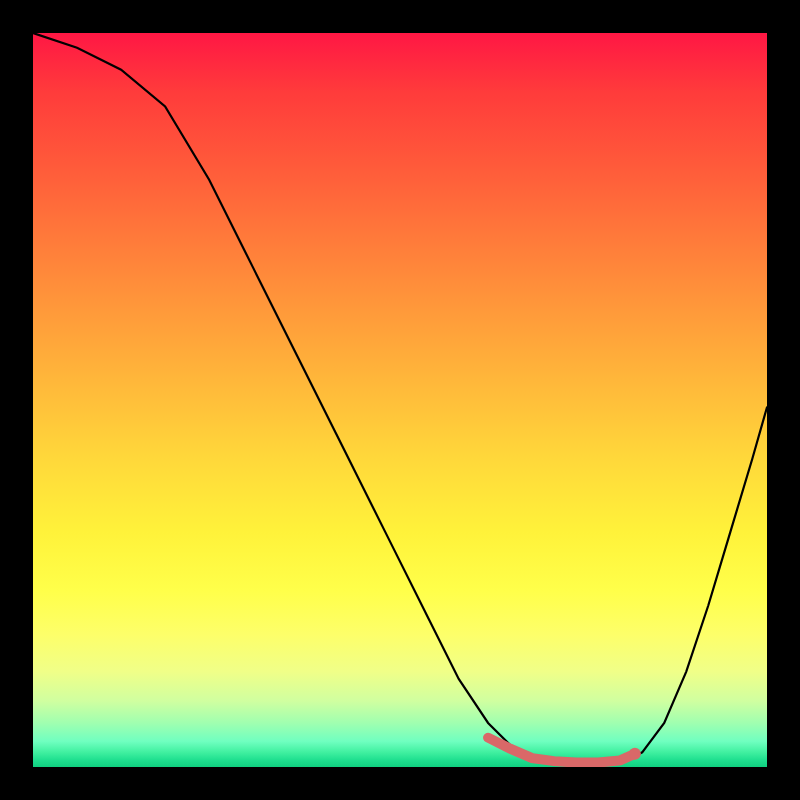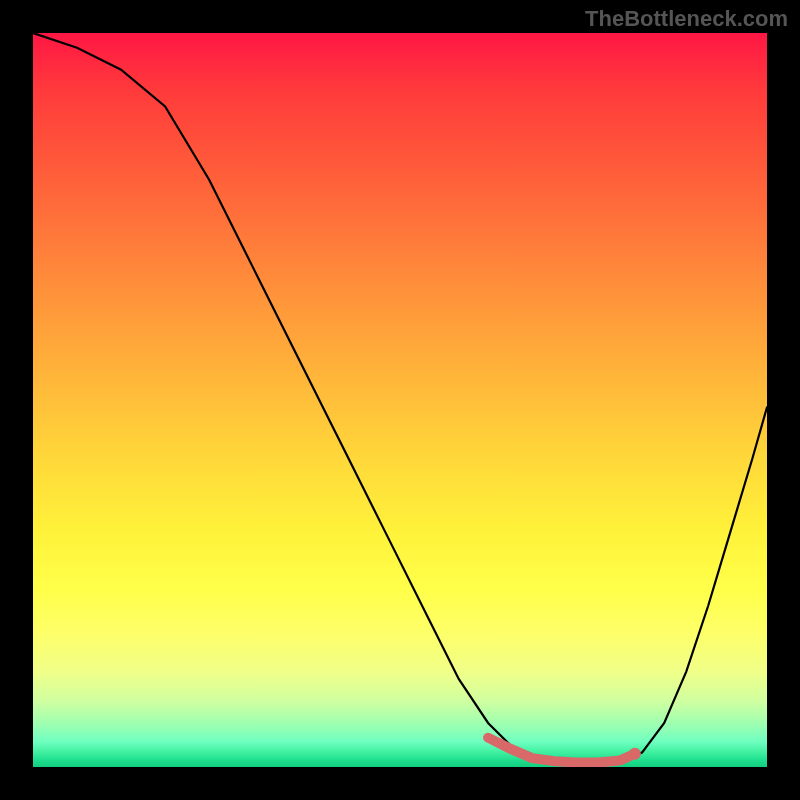--- a/index.html
+++ b/index.html
@@ -48,21 +48,20 @@
   }
   svg.curve {
     position: absolute;
     left: 0; top: 0;
     width: 100%; height: 100%;
   }
 </style>
 </head>
 <body>
 <div class="container">
-  <div class="watermark">TheBottleneck.com</div>
   <div class="plot-area">
     <div class="gradient-bg"></div>
     <svg class="curve" viewBox="0 0 734 734" preserveAspectRatio="none">
       <path id="main-curve" fill="none" stroke="#000000" stroke-width="2.2" stroke-linecap="round" d="M0.00 0.00 L44.04 14.68 L88.08 36.70 L132.12 73.40 L176.16 146.80 L220.20 234.88 L264.24 322.96 L308.28 411.04 L352.32 499.12 L396.36 587.20 L425.72 645.92 L455.08 689.96 L477.10 711.98 L499.12 726.66 L521.14 730.33 L543.16 731.80 L565.18 731.80 L587.20 730.33 L609.22 719.32 L631.24 689.96 L653.26 638.58 L675.28 572.52 L697.30 499.12 L719.32 425.72 L734.00 374.34"></path>
       <path id="marker-curve" fill="none" stroke="#d96868" stroke-width="10" stroke-linecap="round" d="M455.08 704.64 L477.10 715.65 L499.12 725.19 L521.14 728.13 L543.16 729.60 L565.18 729.60 L587.20 727.39 L601.88 720.79"></path>
       <circle id="marker-dot" r="6" fill="#d96868" cx="601.88" cy="720.79"></circle>
     </svg>
   </div>
 </div>
 

